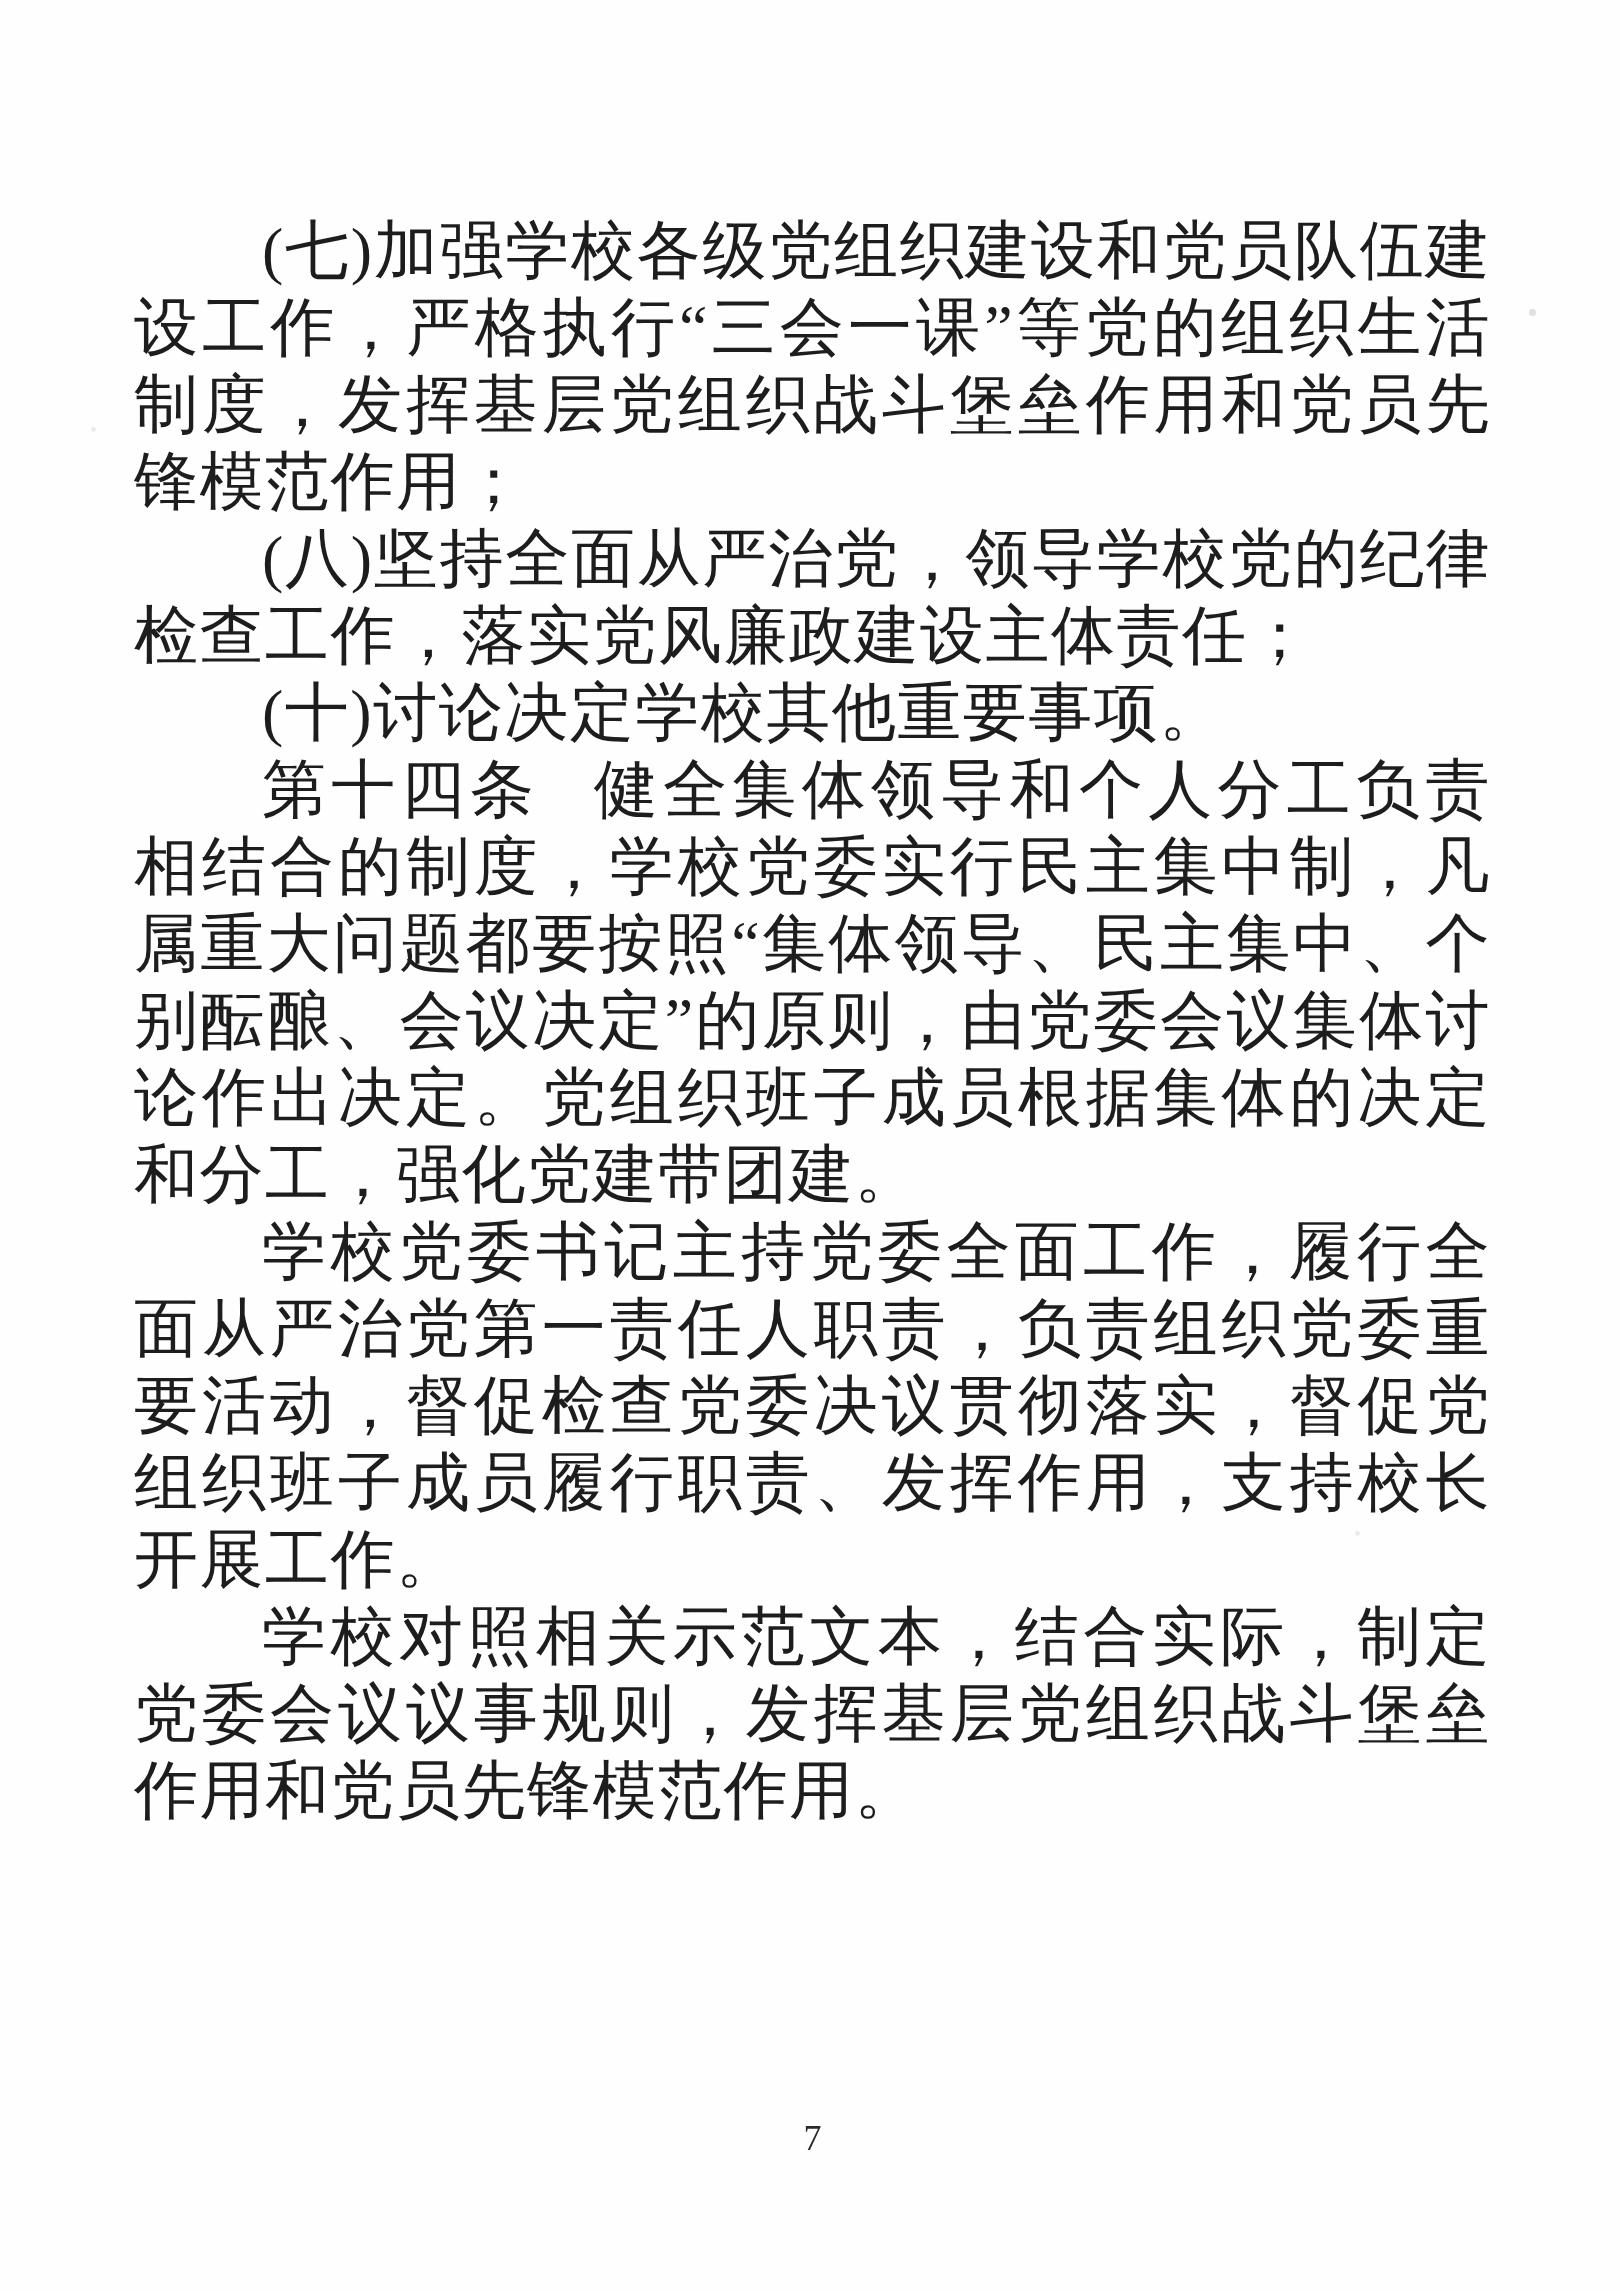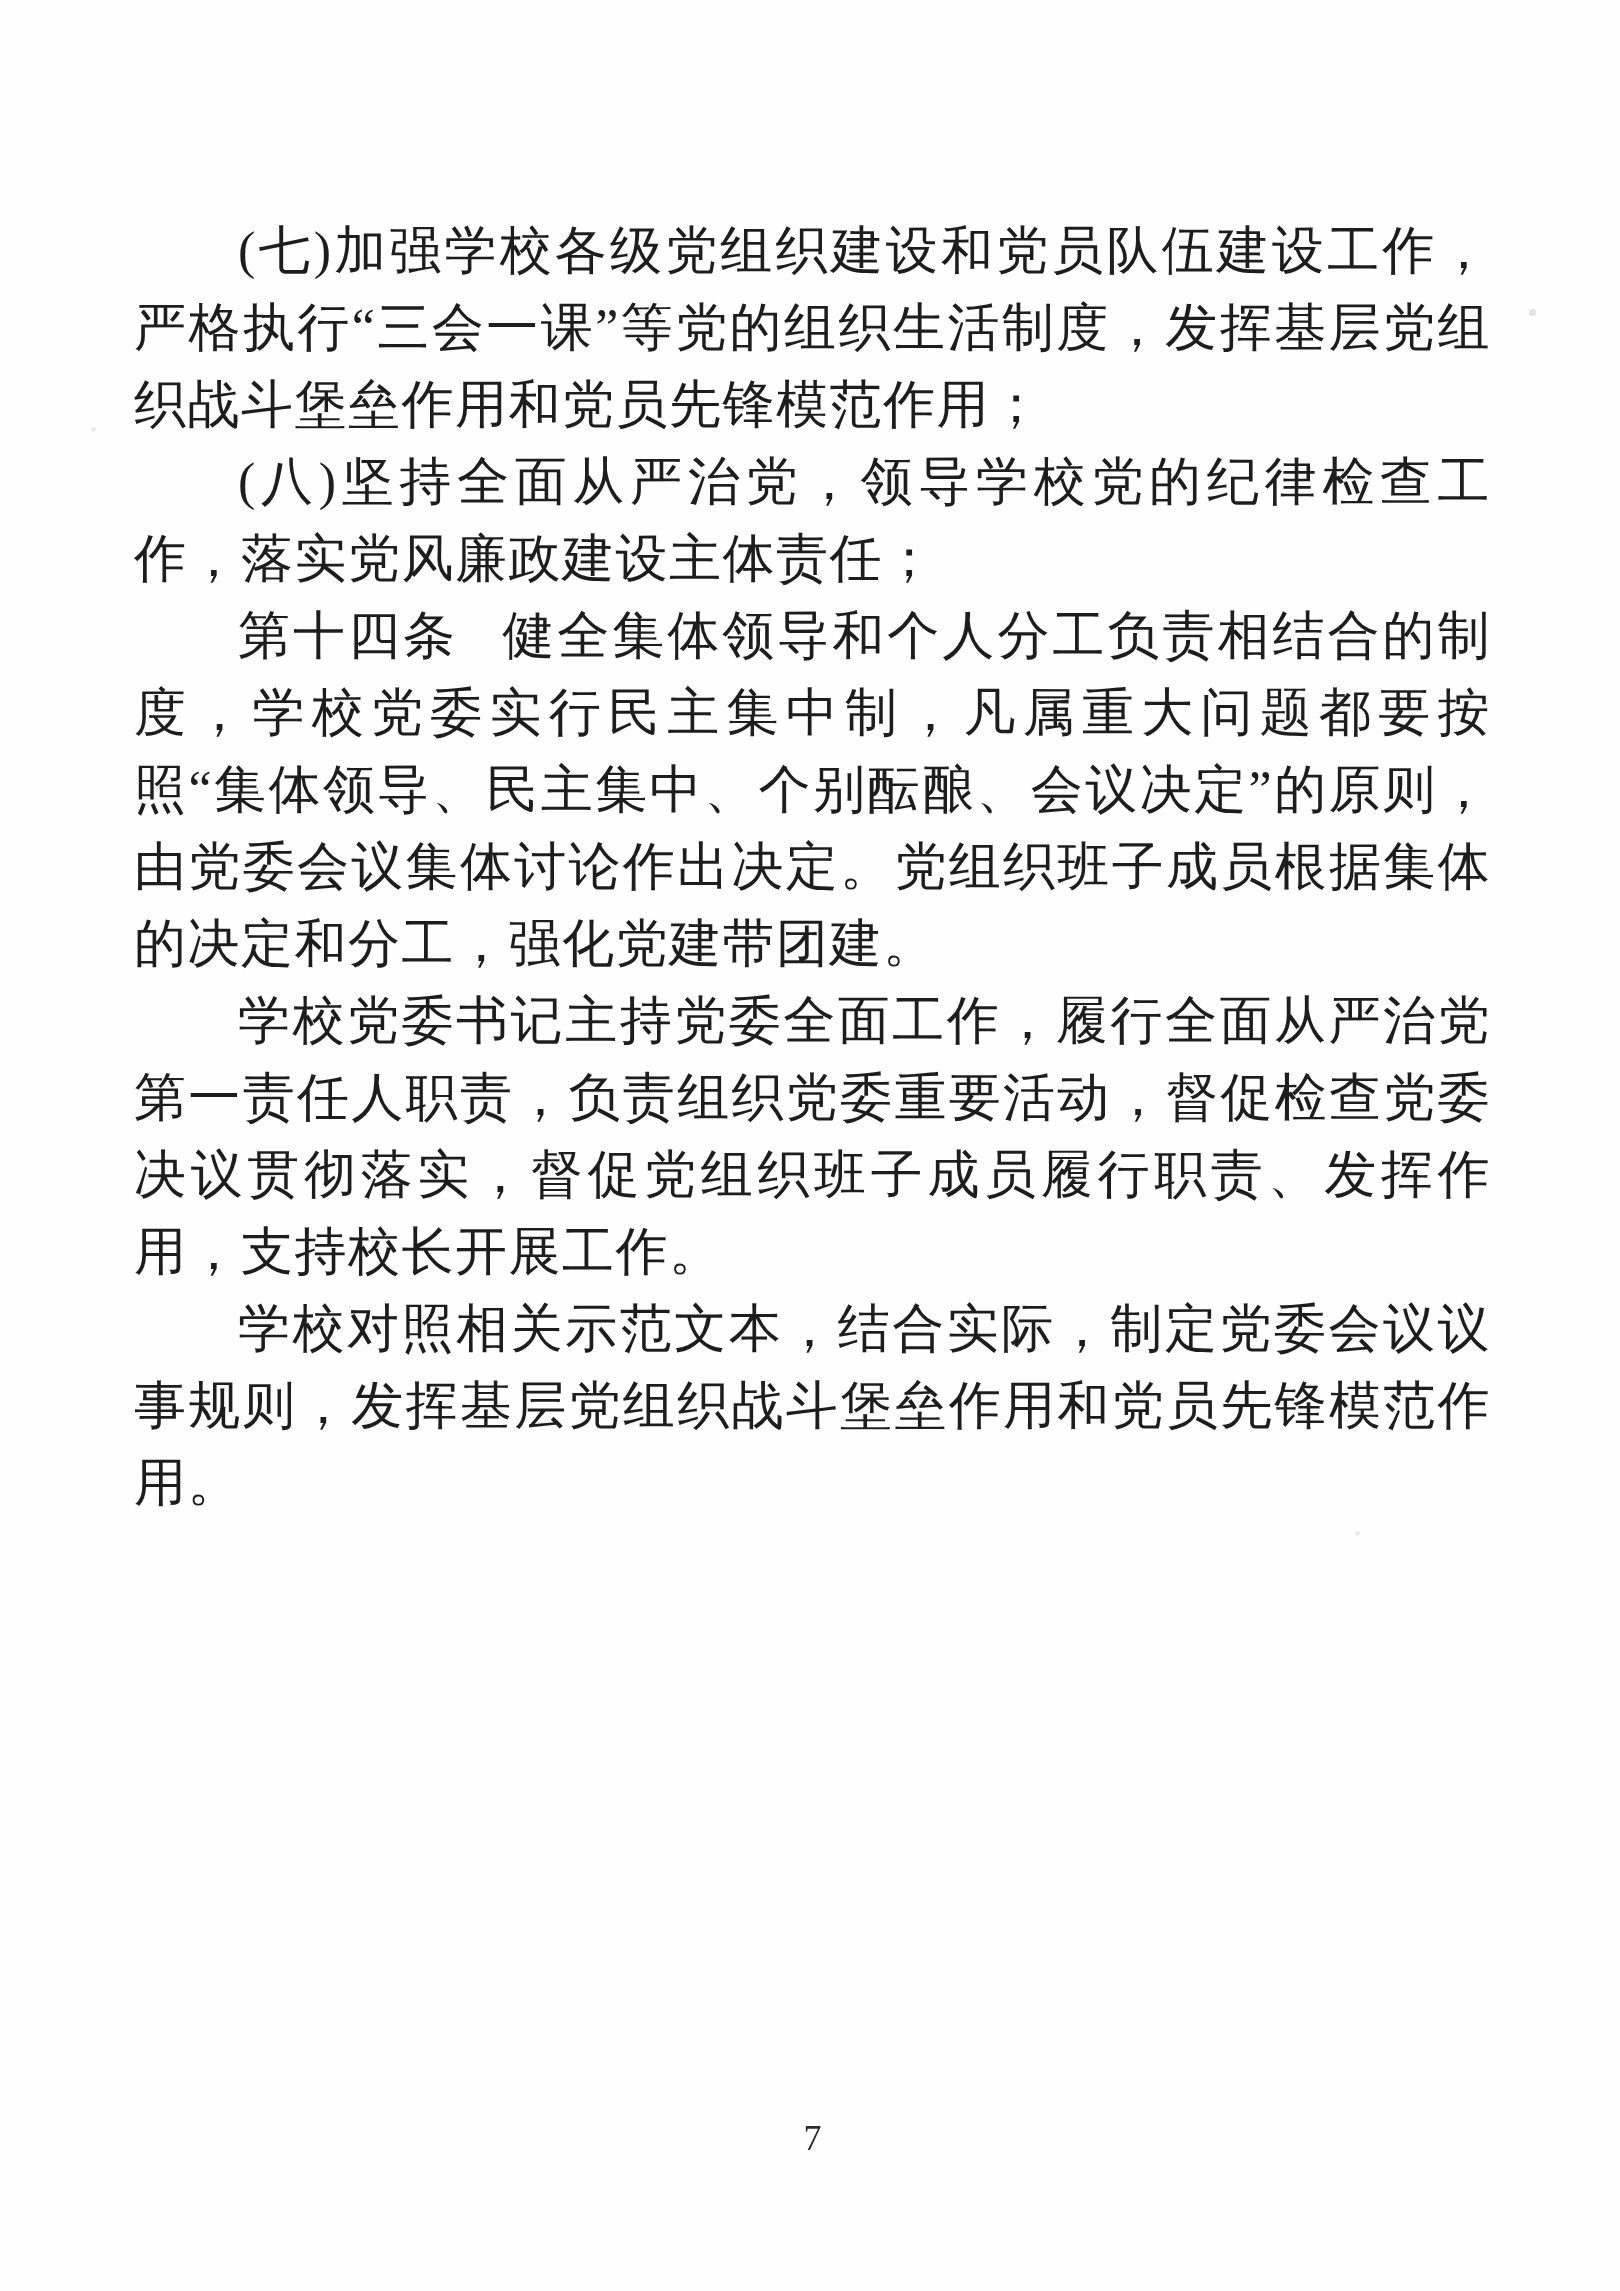--- a/index.html
+++ b/index.html
@@ -18,21 +18,21 @@
   }
   .content {
     position: absolute;
     top: 212px;
     left: 134px;
     width: 1357px;
   }
   .content p {
     margin: 0;
     padding: 0;
-    font-size: 52px;
+    font-size: 64px;
     line-height: 77px;
     letter-spacing: 1.5px;
     text-align: justify;
     text-justify: inter-character;
     text-indent: 2em;
     word-break: break-all;
   }
   .term {
     font-weight: normal;
     margin-right: 0.85em;
@@ -56,20 +56,21 @@
   .speck-2 { left: 91px;  top: 427px; width: 4.9px; height: 4.9px; opacity: 0.35; }
   .speck-3 { left: 1355px; top: 1531px; width: 4.9px; height: 4.9px; opacity: 0.35; }
 </style>
 </head>
 <body>
 
 <div class="page">
   <div class="content">
     <p><span>(七)加强学校各级党组织建设和党员队伍建设工作，严格执行“三会一课”等党的组织生活制度，发挥基层党组织战斗堡垒作用和党员先锋模范作用；</span></p>
     <p><span>(八)坚持全面从严治党，领导学校党的纪律检查工作，落实党风廉政建设主体责任；</span></p>
+    <p><span>(十)讨论决定学校其他重要事项。</span></p>
     <p><span class="term">第十四条</span><span>健全集体领导和个人分工负责相结合的制度，学校党委实行民主集中制，凡属重大问题都要按照“集体领导、民主集中、个别酝酿、会议决定”的原则，由党委会议集体讨论作出决定。党组织班子成员根据集体的决定和分工，强化党建带团建。</span></p>
     <p><span>学校党委书记主持党委全面工作，履行全面从严治党第一责任人职责，负责组织党委重要活动，督促检查党委决议贯彻落实，督促党组织班子成员履行职责、发挥作用，支持校长开展工作。</span></p>
     <p><span>学校对照相关示范文本，结合实际，制定党委会议议事规则，发挥基层党组织战斗堡垒作用和党员先锋模范作用。</span></p>
   </div>
 
   <div class="page-number">7</div>
 
   <div class="speck speck-1"></div>
   <div class="speck speck-2"></div>
   <div class="speck speck-3"></div>

